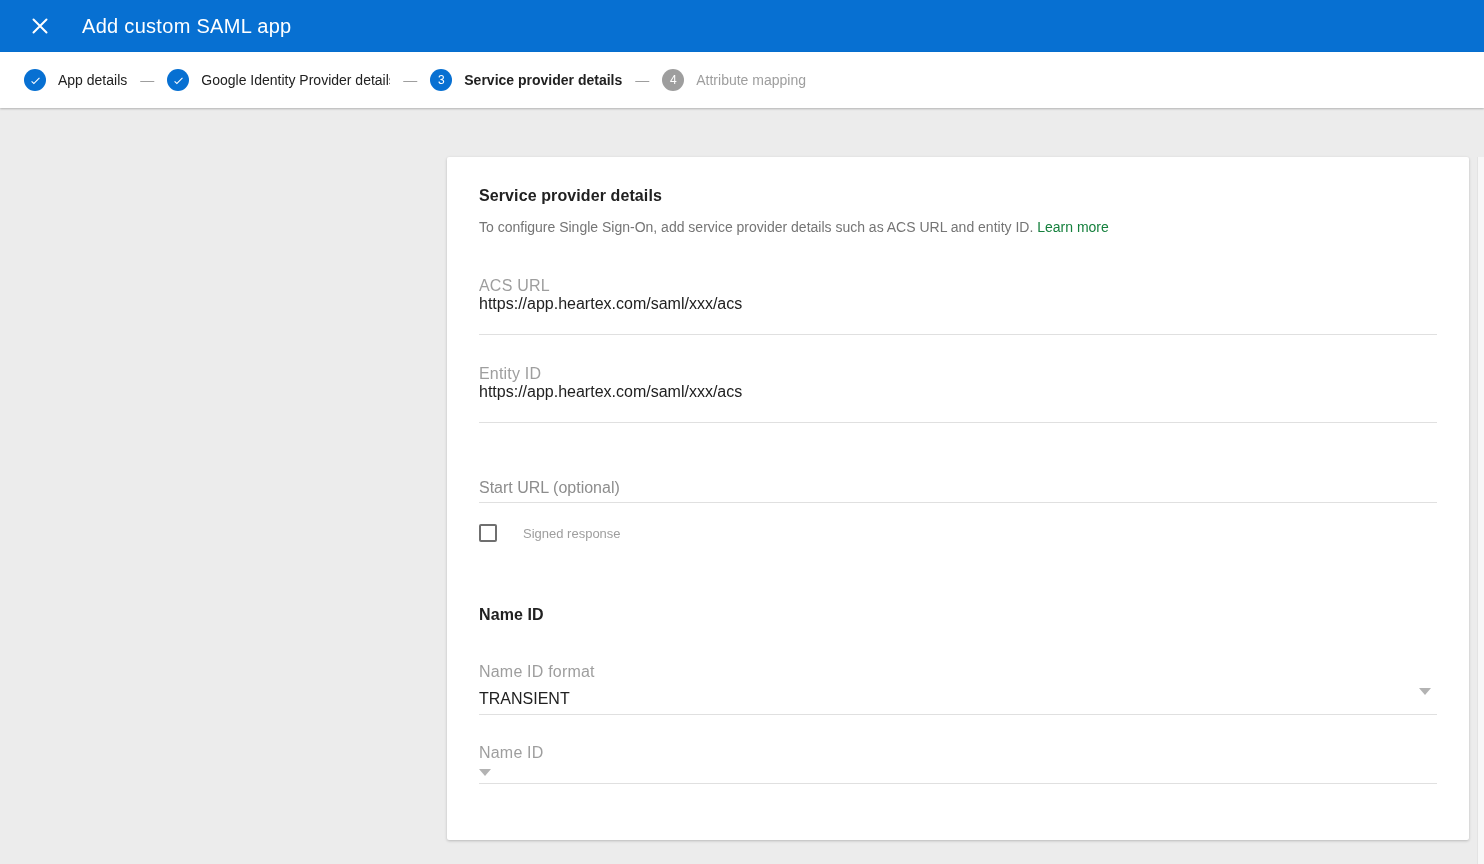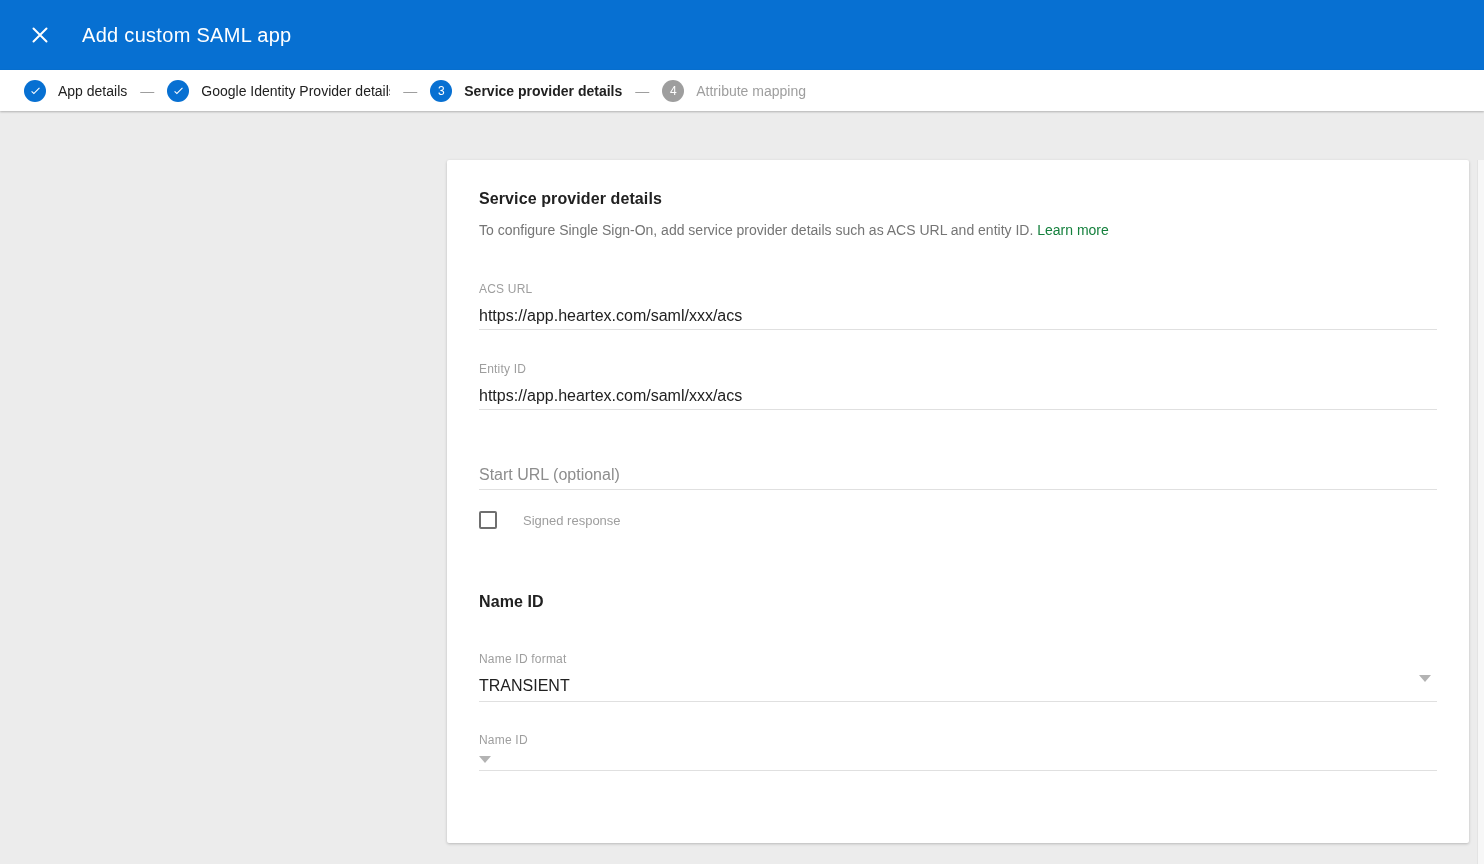--- a/index.html
+++ b/index.html
@@ -6,42 +6,42 @@
   html, body { width: 1484px; height: 864px; }
   body {
     font-family: "Liberation Sans", "DejaVu Sans", sans-serif;
     background: #ececec;
     overflow: hidden;
     position: relative;
   }
 
   
   .appbar {
-    height: 70px;
+    height: 52px;
     background: #0770d2;
     display: flex;
     align-items: center;
     padding-left: 22px;
   }
   .close-btn {
     width: 36px; height: 36px;
     display: flex; align-items: center; justify-content: center;
     cursor: pointer;
   }
   .appbar-title {
     color: #ffffff;
     font-size: 20px;
     font-weight: 400;
     letter-spacing: 0.3px;
     margin-left: 24px;
   }
 
   
   .stepper {
-    height: 41px;
+    height: 56px;
     background: #ffffff;
     display: flex;
     align-items: center;
     padding-left: 24px;
     box-shadow: 0 1px 2px rgba(0,0,0,0.25);
     position: relative;
     z-index: 2;
   }
   .step { display: flex; align-items: center; }
   .step-circle {
@@ -108,37 +108,36 @@
     line-height: 19px;
   }
   .learn-more { color: #15803d; text-decoration: none; cursor: pointer; }
 
   .field { margin-top: 32px; }
   .field.first { margin-top: 42px; }
   .field.spaced { margin-top: 54px; }
   .field.dd-first { margin-top: 40px; }
   .field.dd { margin-top: 31px; }
   .field-label {
-    font-size: 12px;
+    font-size: 16px;
     color: #9e9e9e;
     line-height: 14px;
     letter-spacing: 0.2px;
   }
   .text-input {
     display: block;
     width: 100%;
-    margin-top: 9px;
     border: none;
     border-bottom: 1px solid #e0e0e0;
     outline: none;
     font-family: "Liberation Sans", "DejaVu Sans", sans-serif;
     font-size: 16px;
     color: #212121;
     line-height: 21px;
-    padding: 0 0 3px 0;
+    padding: 0 0 20px 0;
     background: transparent;
   }
   .text-input::placeholder { color: #8d8d8d; opacity: 1; }
   .text-input.placeholder-only { padding-bottom: 4px; }
 
   .checkbox-row {
     margin-top: 19px;
     display: flex;
     align-items: center;
     height: 22px;

